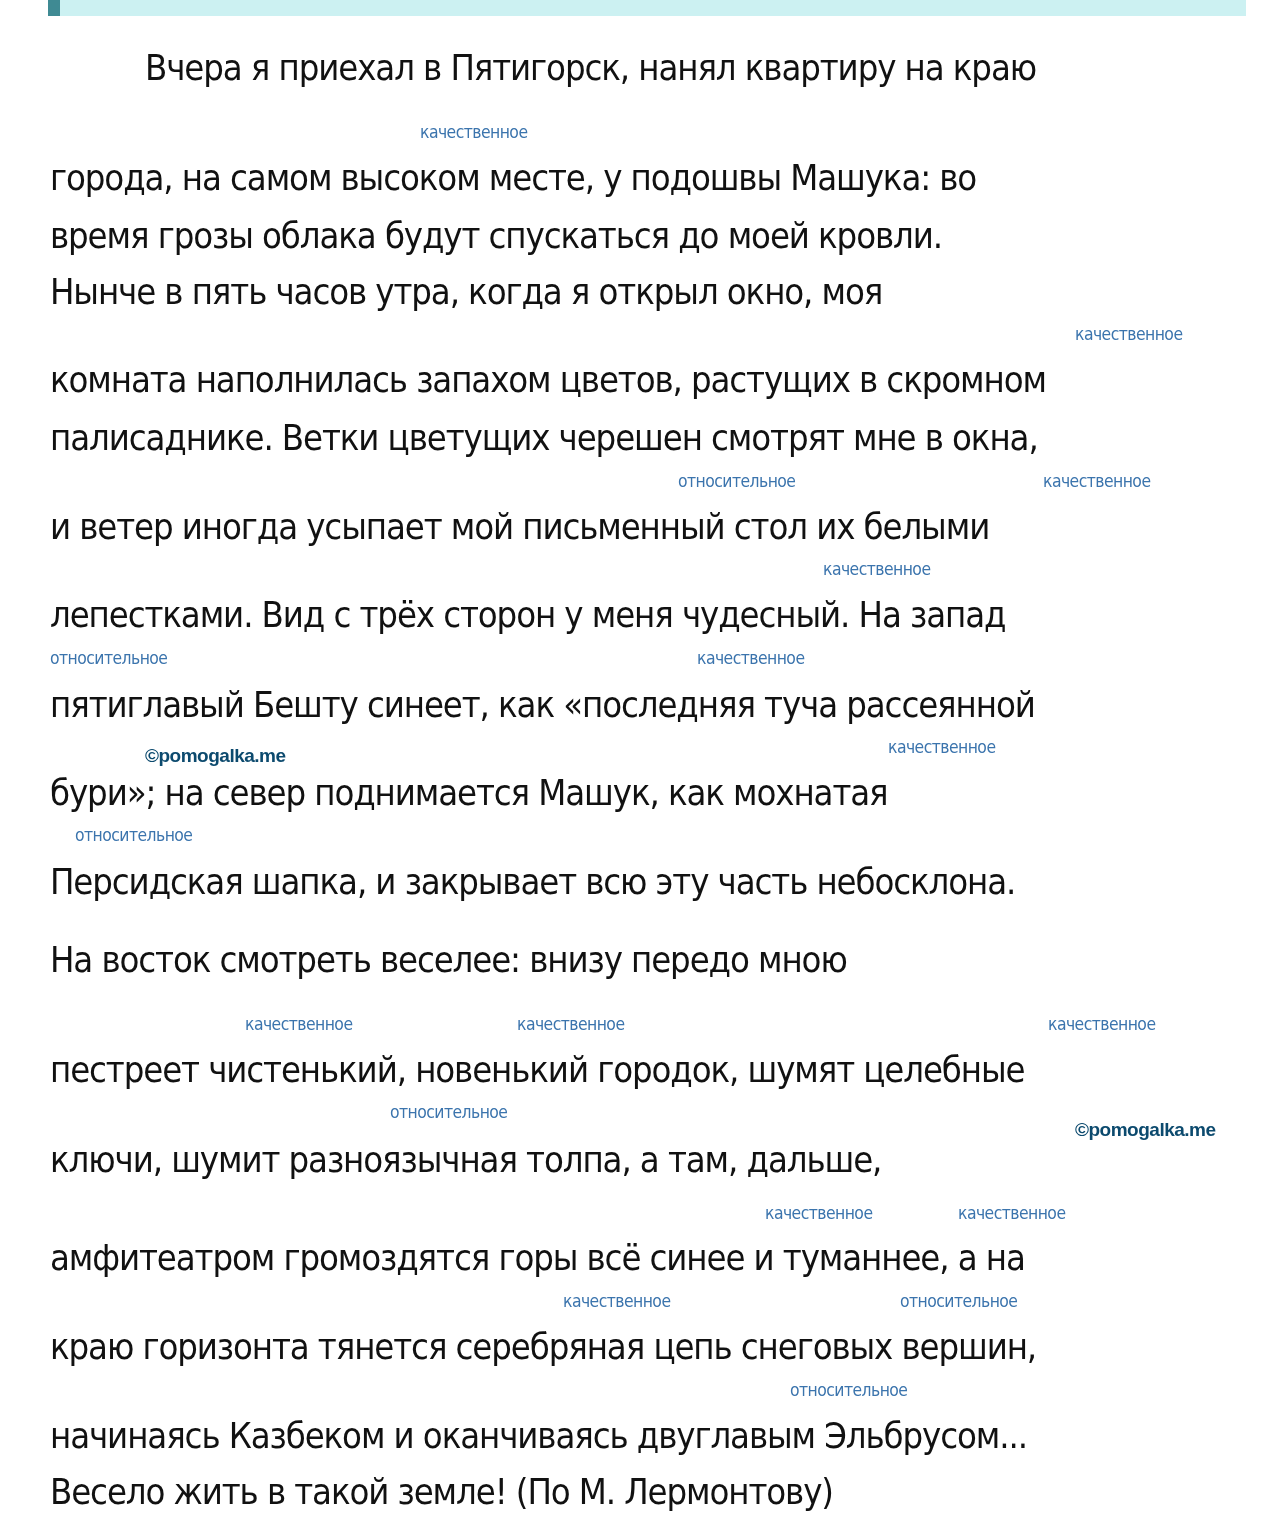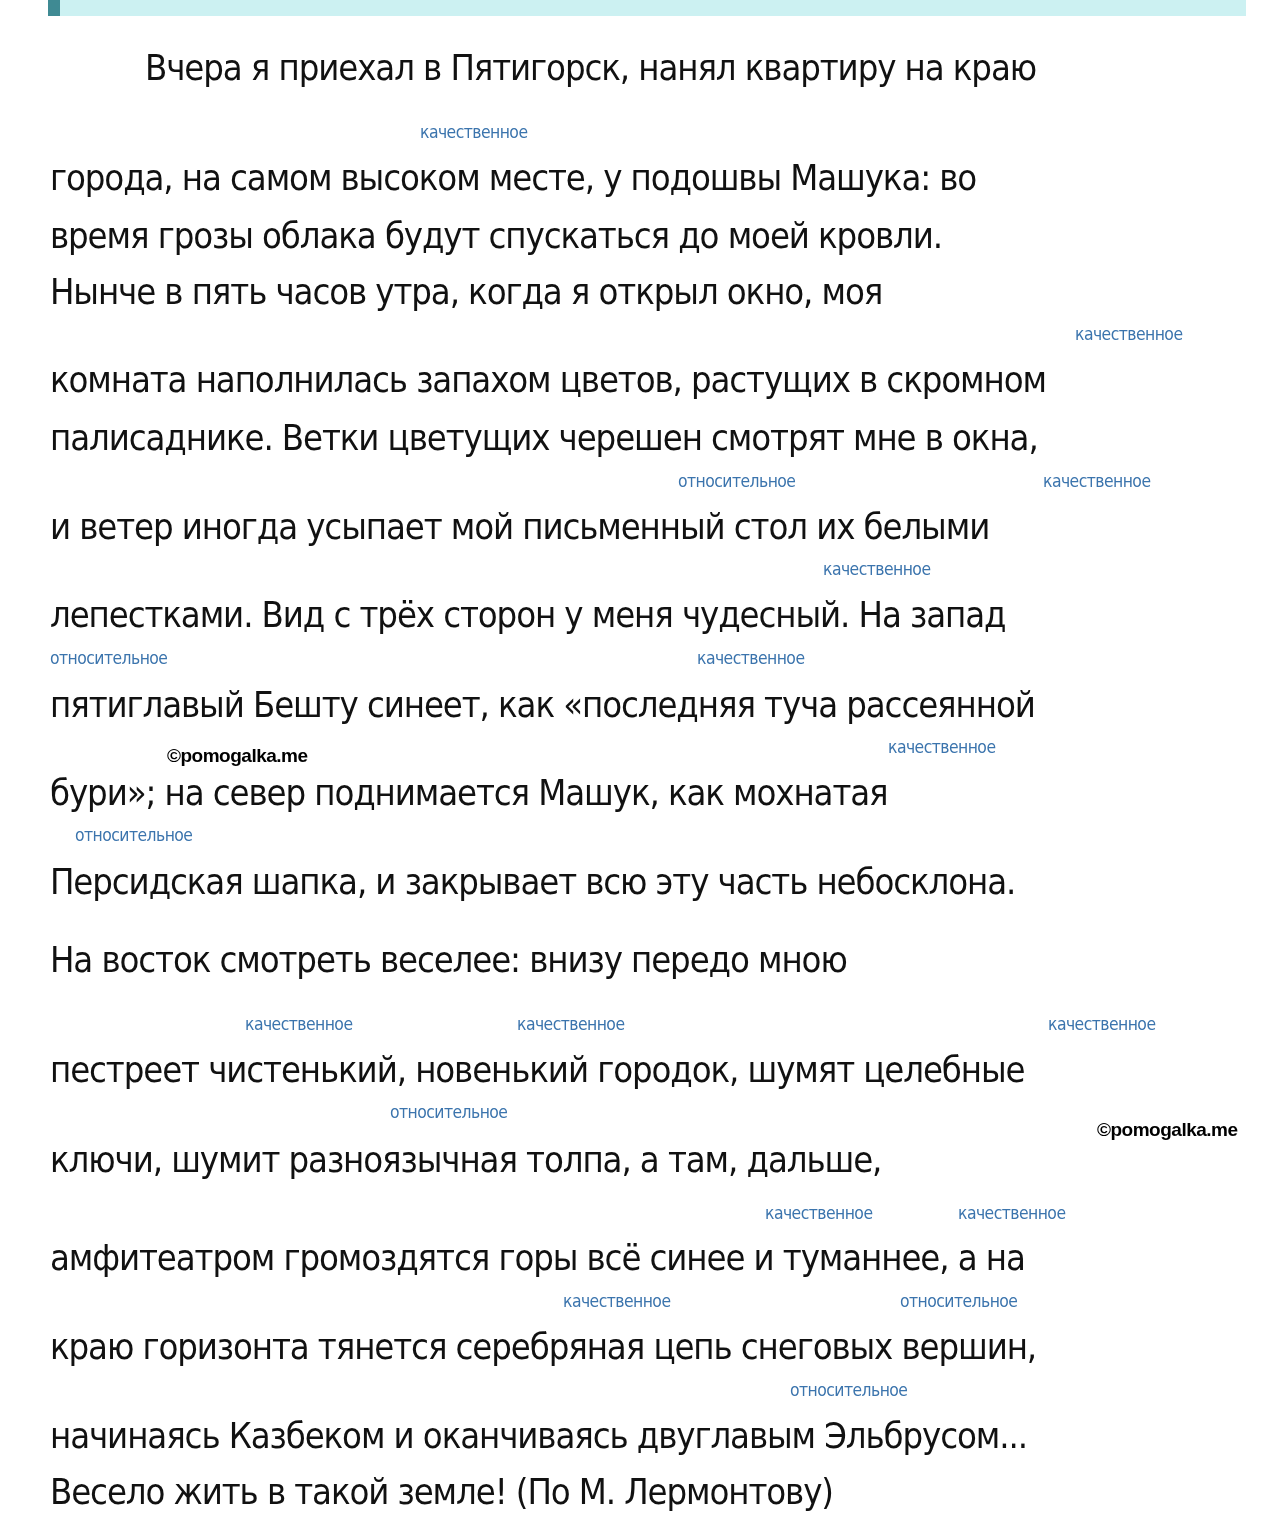--- a/index.html
+++ b/index.html
@@ -50,24 +50,23 @@
     letter-spacing: -0.6px;
     transform: scaleX(0.92);
     transform-origin: left center;
   }
   .watermark {
     position: absolute;
     font-family: "Liberation Sans", sans-serif;
     font-weight: bold;
     font-size: 19px;
     line-height: 22px;
-    color: #000000;
+    color: #0c4a6e;
     white-space: nowrap;
     letter-spacing: -0.5px;
-    margin-left: 22px;
   }
 </style>
 </head>
 <body>
 
 <div class="topbar"></div>
 <div class="topbar-accent"></div>
 
 <div class="line" style="left:145px; top:46px;">Вчера я приехал в Пятигорск, нанял квартиру на краю</div>
 <div class="label" style="left:420px; top:122px;">качественное</div>

